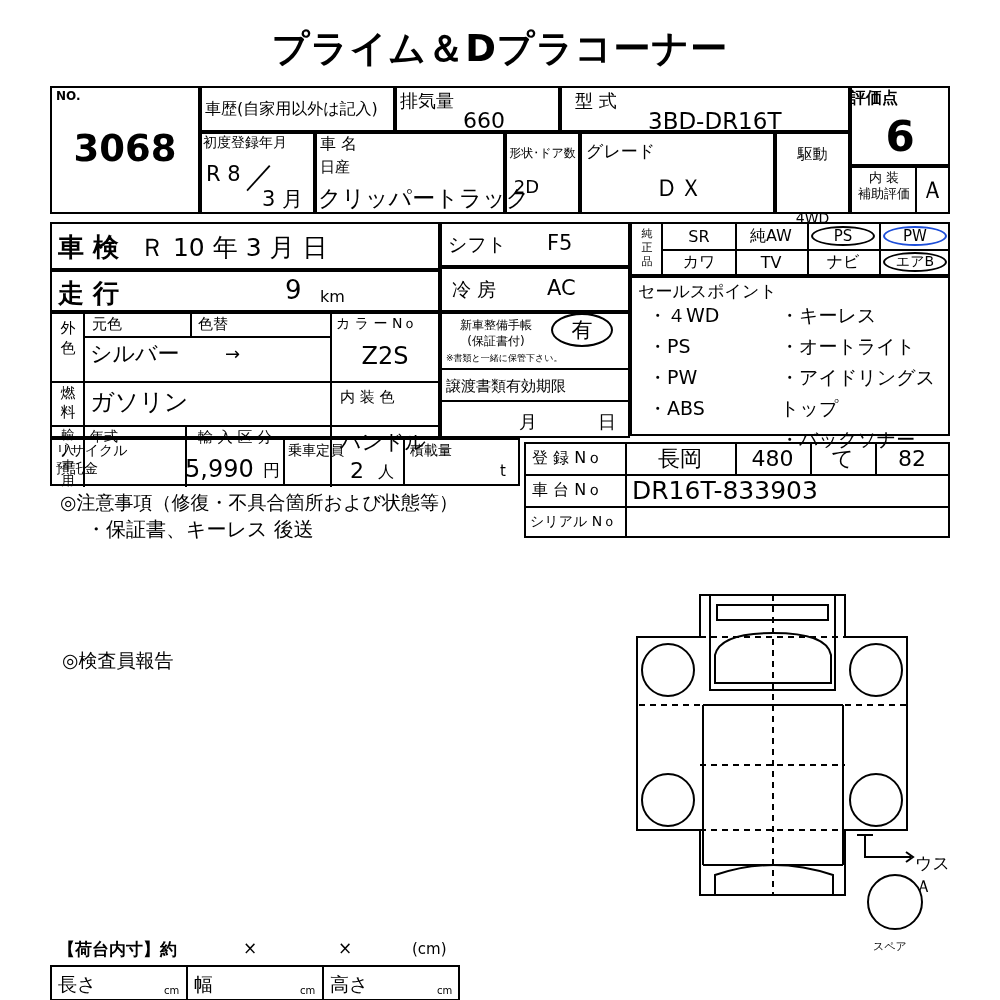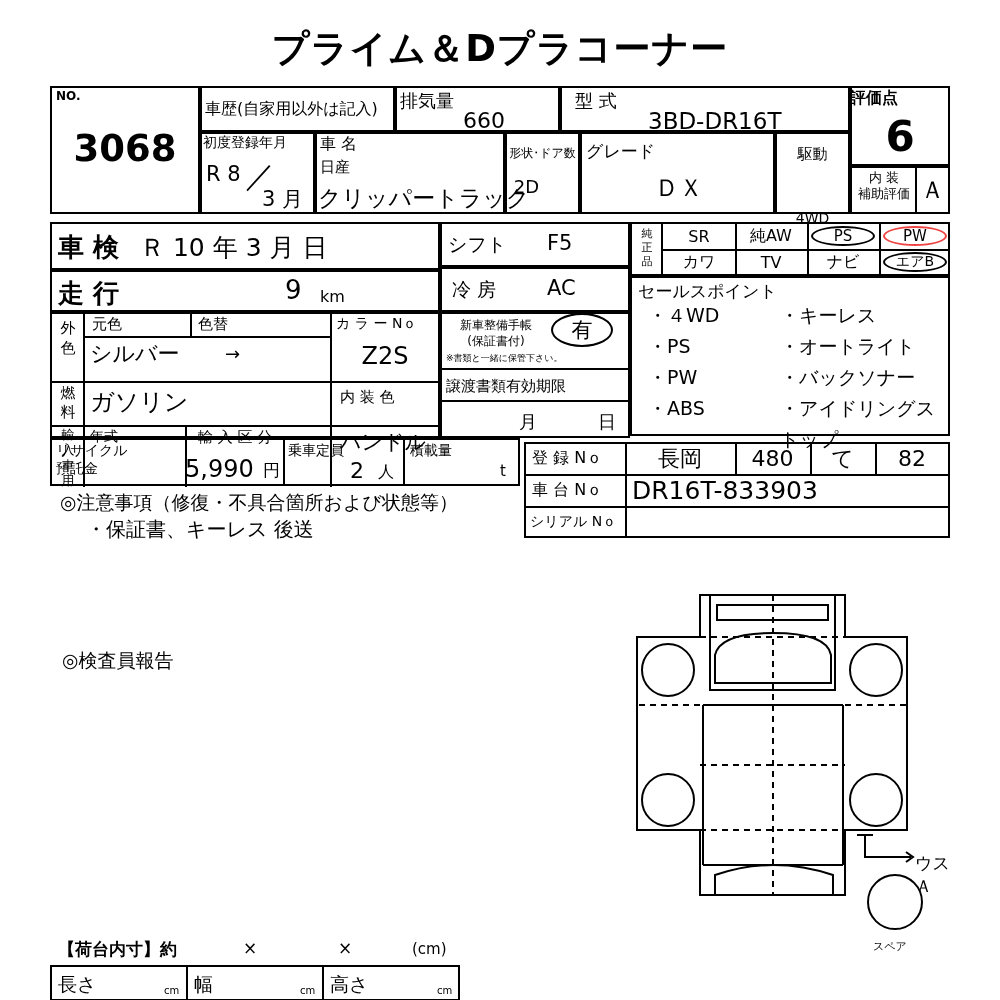--- a/index.html
+++ b/index.html
@@ -112,39 +112,39 @@
   </div>
 
   <div class="abs" style="left:663px;top:249px;width:287px;height:0;border-top:2px solid #000;"></div>
   <div class="abs" style="left:735px;top:223px;width:0;height:52px;border-left:2px solid #000;"></div>
   <div class="abs" style="left:807px;top:223px;width:0;height:52px;border-left:2px solid #000;"></div>
   <div class="abs" style="left:879px;top:223px;width:0;height:52px;border-left:2px solid #000;"></div>
 
   <div class="abs center" style="left:663px;top:223px;width:72px;height:26px;font-size:16px;">SR</div>
   <div class="abs center" style="left:735px;top:223px;width:72px;height:26px;font-size:16px;">純AW</div>
   <div class="abs center" style="left:811px;top:226px;width:64px;height:20px;font-size:15px;border:2px solid #000;border-radius:50%;">PS</div>
-  <div class="abs center" style="left:883px;top:226px;width:64px;height:20px;font-size:15px;border:2px solid #ef4444;border-radius:50%;">PW</div>
+  <div class="abs center" style="left:883px;top:226px;width:64px;height:20px;font-size:15px;border:2px solid #1d4ed8;border-radius:50%;">PW</div>
   <div class="abs center" style="left:663px;top:249px;width:72px;height:26px;font-size:16px;">カワ</div>
   <div class="abs center" style="left:735px;top:249px;width:72px;height:26px;font-size:16px;">TV</div>
   <div class="abs center" style="left:807px;top:249px;width:72px;height:26px;font-size:16px;">ナビ</div>
   <div class="abs center" style="left:883px;top:252px;width:64px;height:20px;font-size:14px;border:2px solid #000;border-radius:50%;">エアB</div>
 
   <div class="bx" style="left:630px;top:276px;width:320px;height:160px;"></div>
   <div class="abs" style="left:638px;top:280px;font-size:17px;">セールスポイント</div>
   <div class="abs" style="left:648px;top:300px;width:140px;font-size:19px;line-height:31px;">
     <div>・４WD</div>
     <div>・PS</div>
     <div>・PW</div>
     <div>・ABS</div>
   </div>
   <div class="abs" style="left:780px;top:300px;width:170px;font-size:19px;line-height:31px;">
     <div>・キーレス</div>
     <div>・オートライト</div>
+    <div>・アイドリングストップ</div>
     <div>・バックソナー</div>
-    <div>・アイドリングストップ</div>
   </div>
 
   <div class="bx" style="left:50px;top:312px;width:390px;height:126px;"></div>
 
   <div class="abs" style="left:51px;top:313px;width:34px;height:80px;border-right:2px solid #000;">
     <div class="abs" style="left:0;top:6px;width:34px;text-align:center;font-size:15px;line-height:1.3;">
       <span>外</span><br>
       <span>色</span>
     </div>
   </div>

